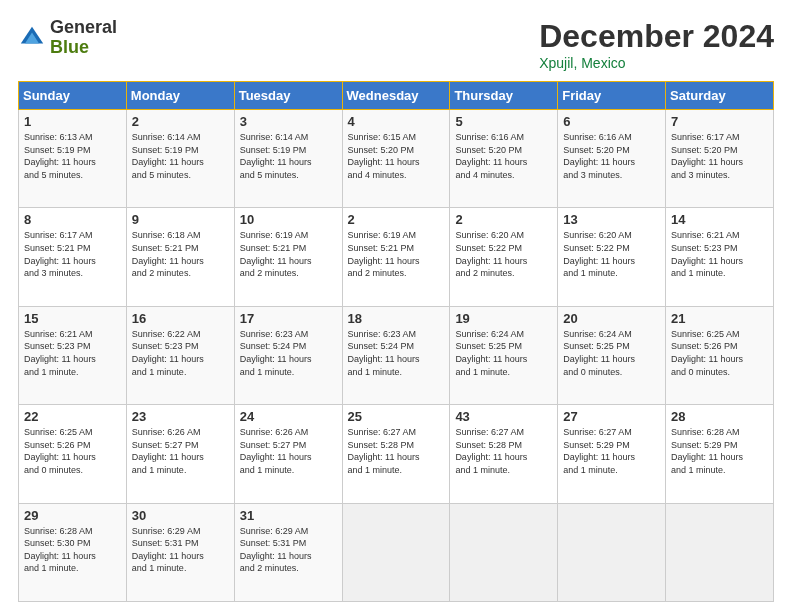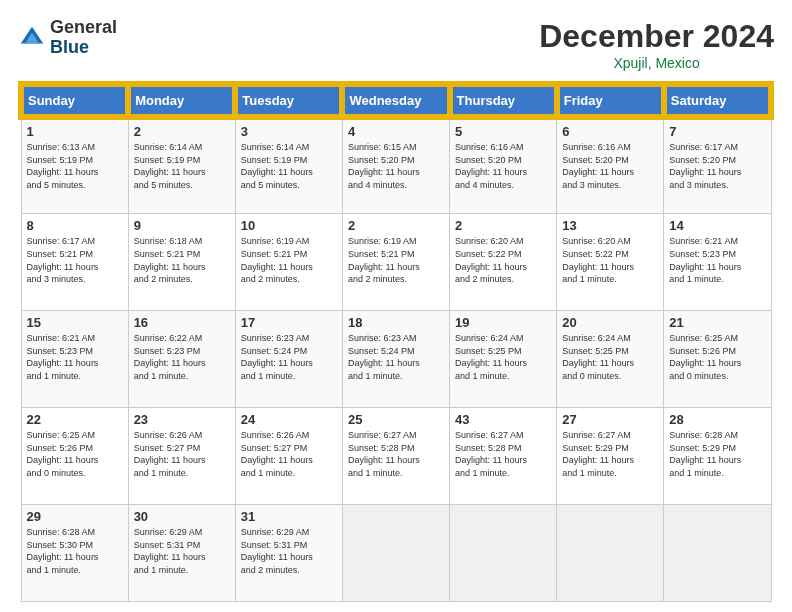--- a/index.html
+++ b/index.html
@@ -34,28 +34,28 @@
       line-height: 1.1;
     }
     .logo-general {
       font-size: 18px;
       font-weight: bold;
       color: #333;
     }
     .logo-blue {
       font-size: 18px;
       font-weight: bold;
-      color: #0c4a6e;
+      color: #4d7c0f;
     }
     .logo-icon {
       width: 28px;
       height: 28px;
     }
     .title-section {
-      text-align: center;
+      text-align: left;
     }
     .main-title {
       font-size: 32px;
       font-weight: bold;
       color: #333;
     }
     .subtitle {
       font-size: 14px;
       color: #15803d;
     }
@@ -66,21 +66,21 @@
       width: 100%;
       table-layout: fixed;
     }
     .calendar thead tr th {
       background: #3a78c9;
       color: #fff;
       font-size: 13px;
       font-weight: bold;
       padding: 6px 4px;
       text-align: left;
-      border: 6px solid #eab308;
+      border: 1px solid #eab308;
     }
     .calendar tbody tr td {
       border: 1px solid #ccc;
       vertical-align: top;
       padding: 4px 5px;
       font-size: 9.5px;
       color: #333;
       height: 82px;
       background: #fff;
     }

